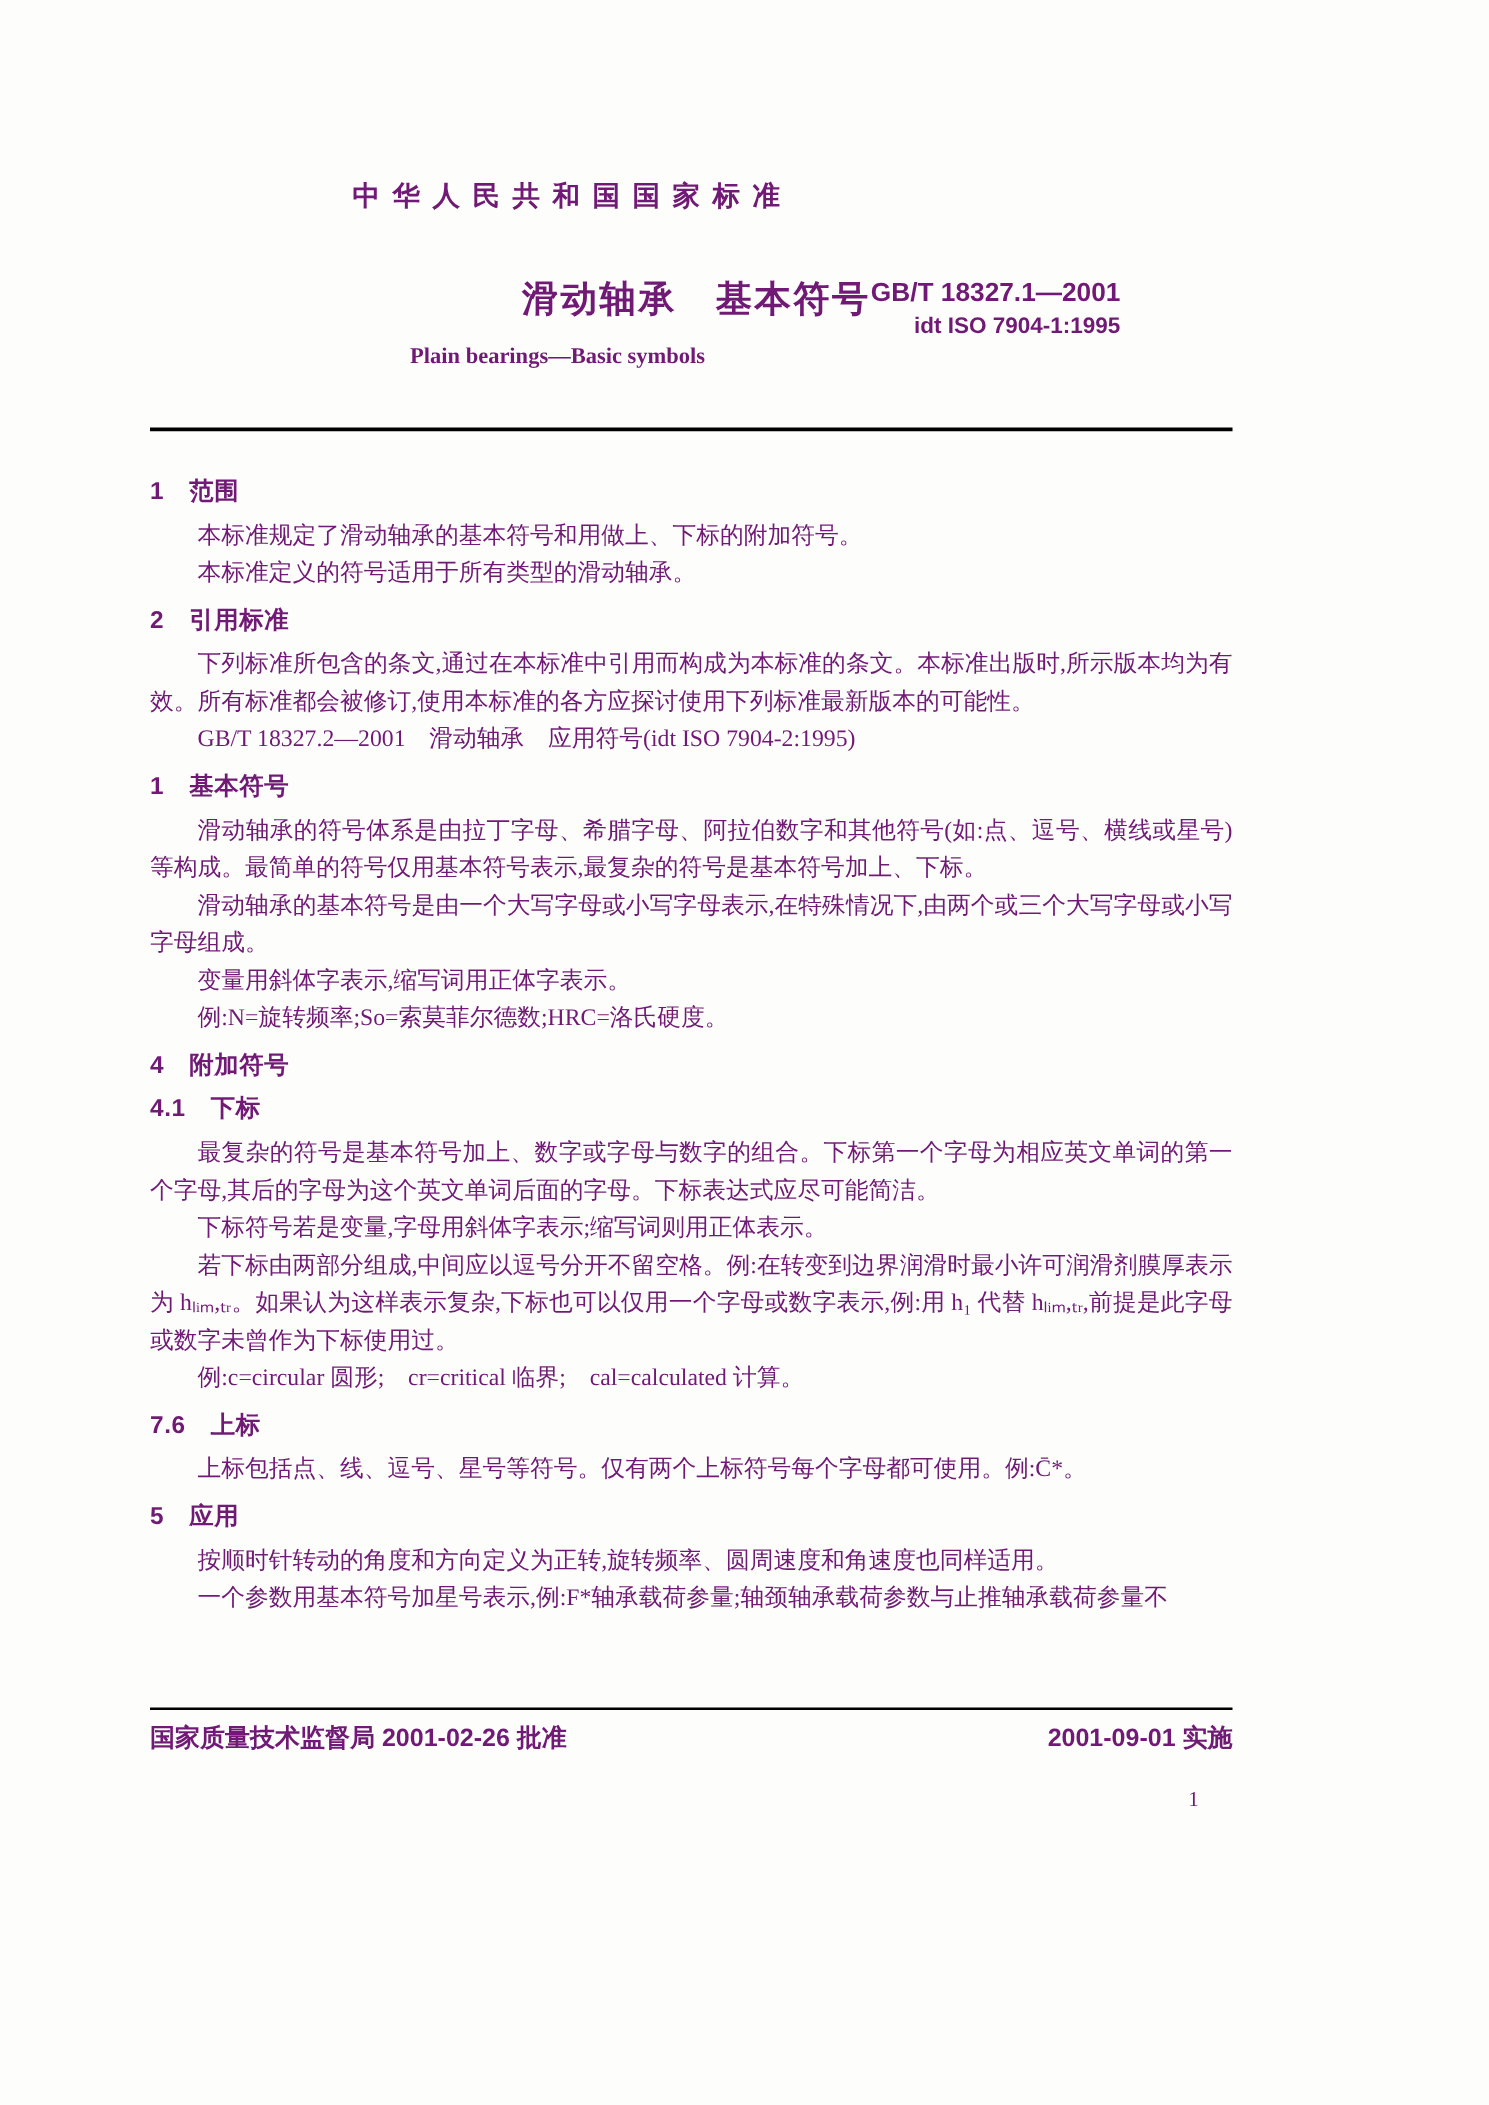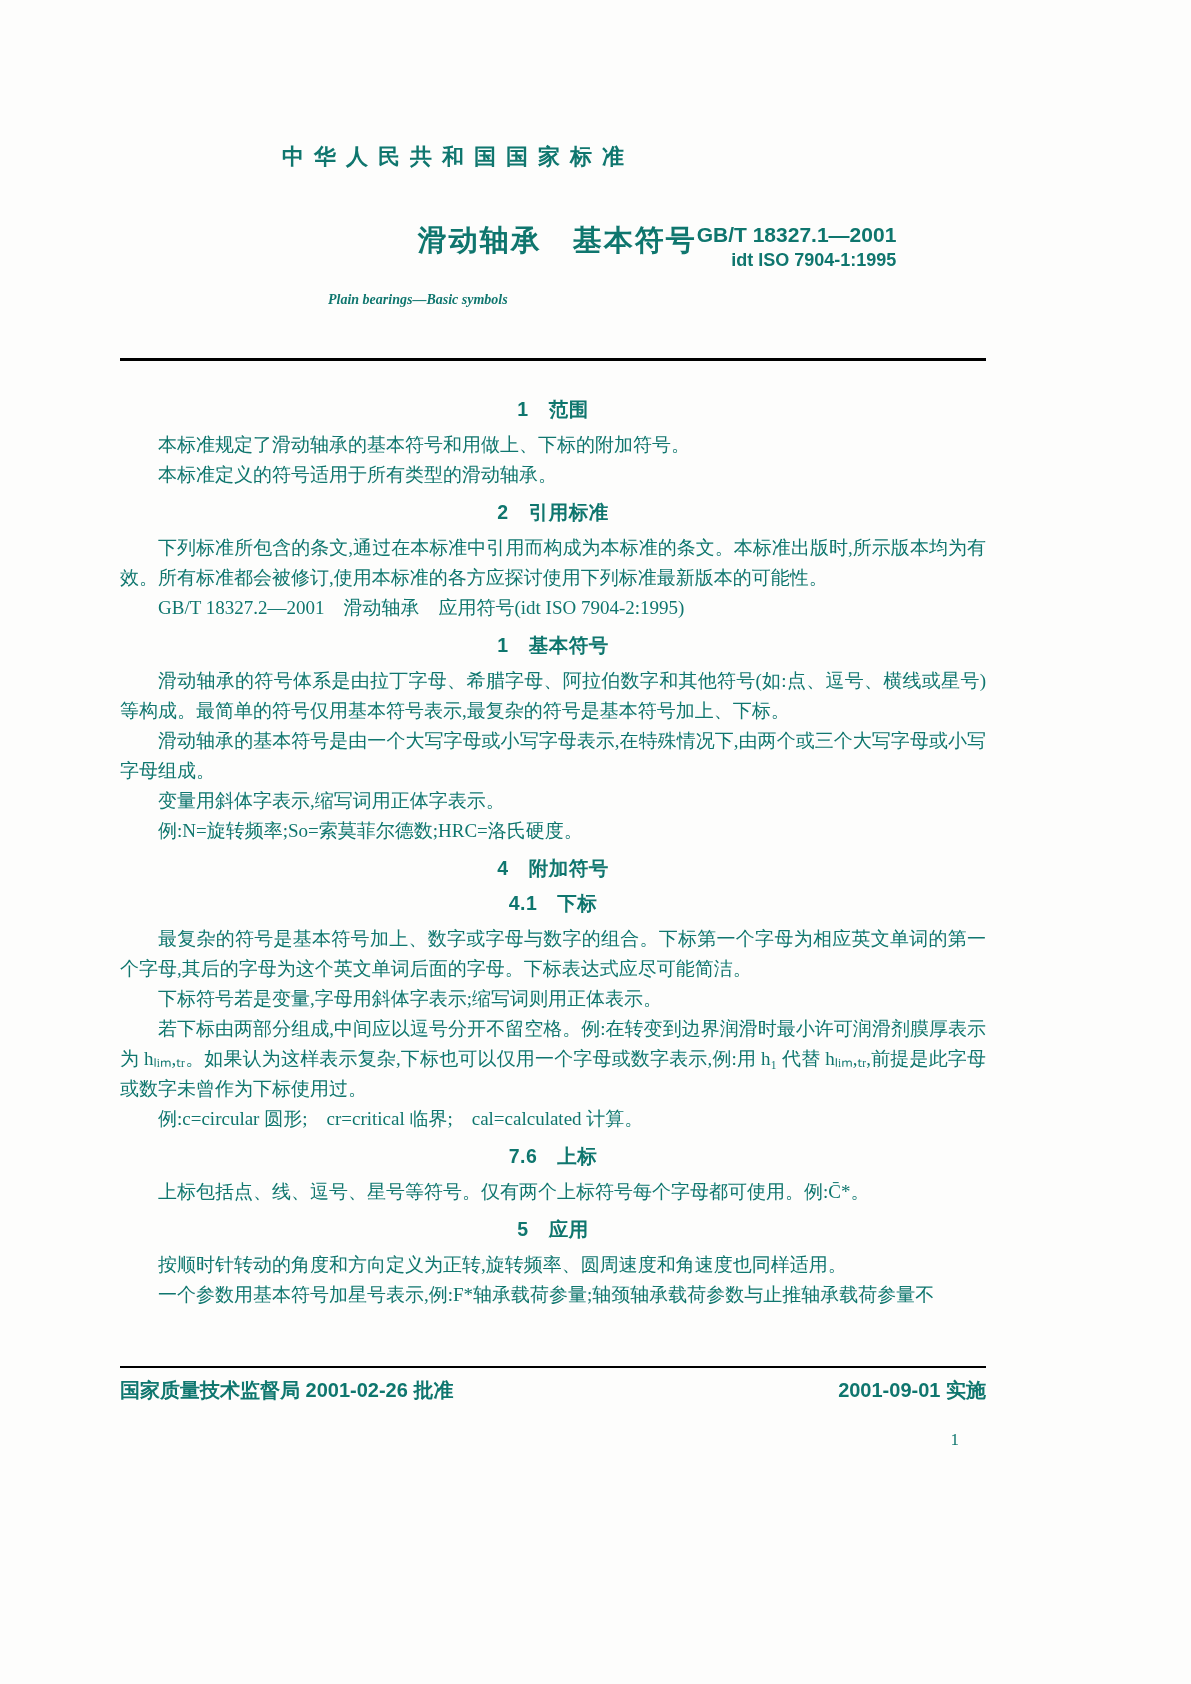--- a/index.html
+++ b/index.html
@@ -1,49 +1,49 @@
 <!DOCTYPE html>
 <html><head>
 <meta charset="utf-8">
 <style>
   * { box-sizing: border-box; }
   html, body { margin: 0; padding: 0; background: #d9d9d9; }
   .page {
     width: 1191px; height: 1684px; margin: 0 auto; position: relative;
-    background: #fdfdfc; color: #0f766e; overflow: hidden;
+    background: #fdfdfc; color: #701a75; overflow: hidden;
     font-family: "Liberation Serif", serif;
   }
   .content { position: absolute; left: 120px; top: 0; width: 866px; padding-top: 142px; }
 
   .std-label {
     padding-left: 162px;
     font-family: "Liberation Sans", sans-serif;
     font-weight: 700; font-size: 22px; letter-spacing: 10px;
     line-height: 30px; white-space: nowrap;
   }
   .title-row { display: flex; justify-content: center; align-items: flex-start; margin-top: 50px; }
   .title-cn {
     padding-left: 208px;
     font-family: "Liberation Sans", sans-serif;
     font-weight: 700; font-size: 29px; letter-spacing: 2px; line-height: 36px; white-space: nowrap;
   }
   .std-ids { text-align: right; font-family: "Liberation Sans", sans-serif; font-weight: 700; }
   .std-no { font-size: 21px; line-height: 26px; }
   .idt { font-size: 18px; line-height: 24px; }
   .title-en {
-    margin-top: 16px; padding-left: 208px;
-    font-weight: 700; font-size: 14px; line-height: 24px; font-style: italic;
+    padding-left: 208px;
+    font-weight: 700; font-size: 18px; line-height: 24px;
   }
   .rule { margin-top: 46px; height: 0; border-top: 3px solid #000; }
 
   .sections { }
   .sec-h {
     font-family: "Liberation Sans", sans-serif;
     font-weight: 700; font-size: 19.5px; line-height: 25px;
-    margin: 10px 0 8px; letter-spacing: 0.5px; text-align: center;
+    margin: 10px 0 8px; letter-spacing: 0.5px;
   }
   .sec-h.first { margin-top: 36px; }
   .para {
     margin: 0; font-size: 19px; line-height: 30px;
     text-indent: 2em; text-align: justify;
   }
 
   .footer {
     position: absolute; left: 120px; width: 866px; top: 1366px;
     border-top: 2px solid #000; padding-top: 9px;

